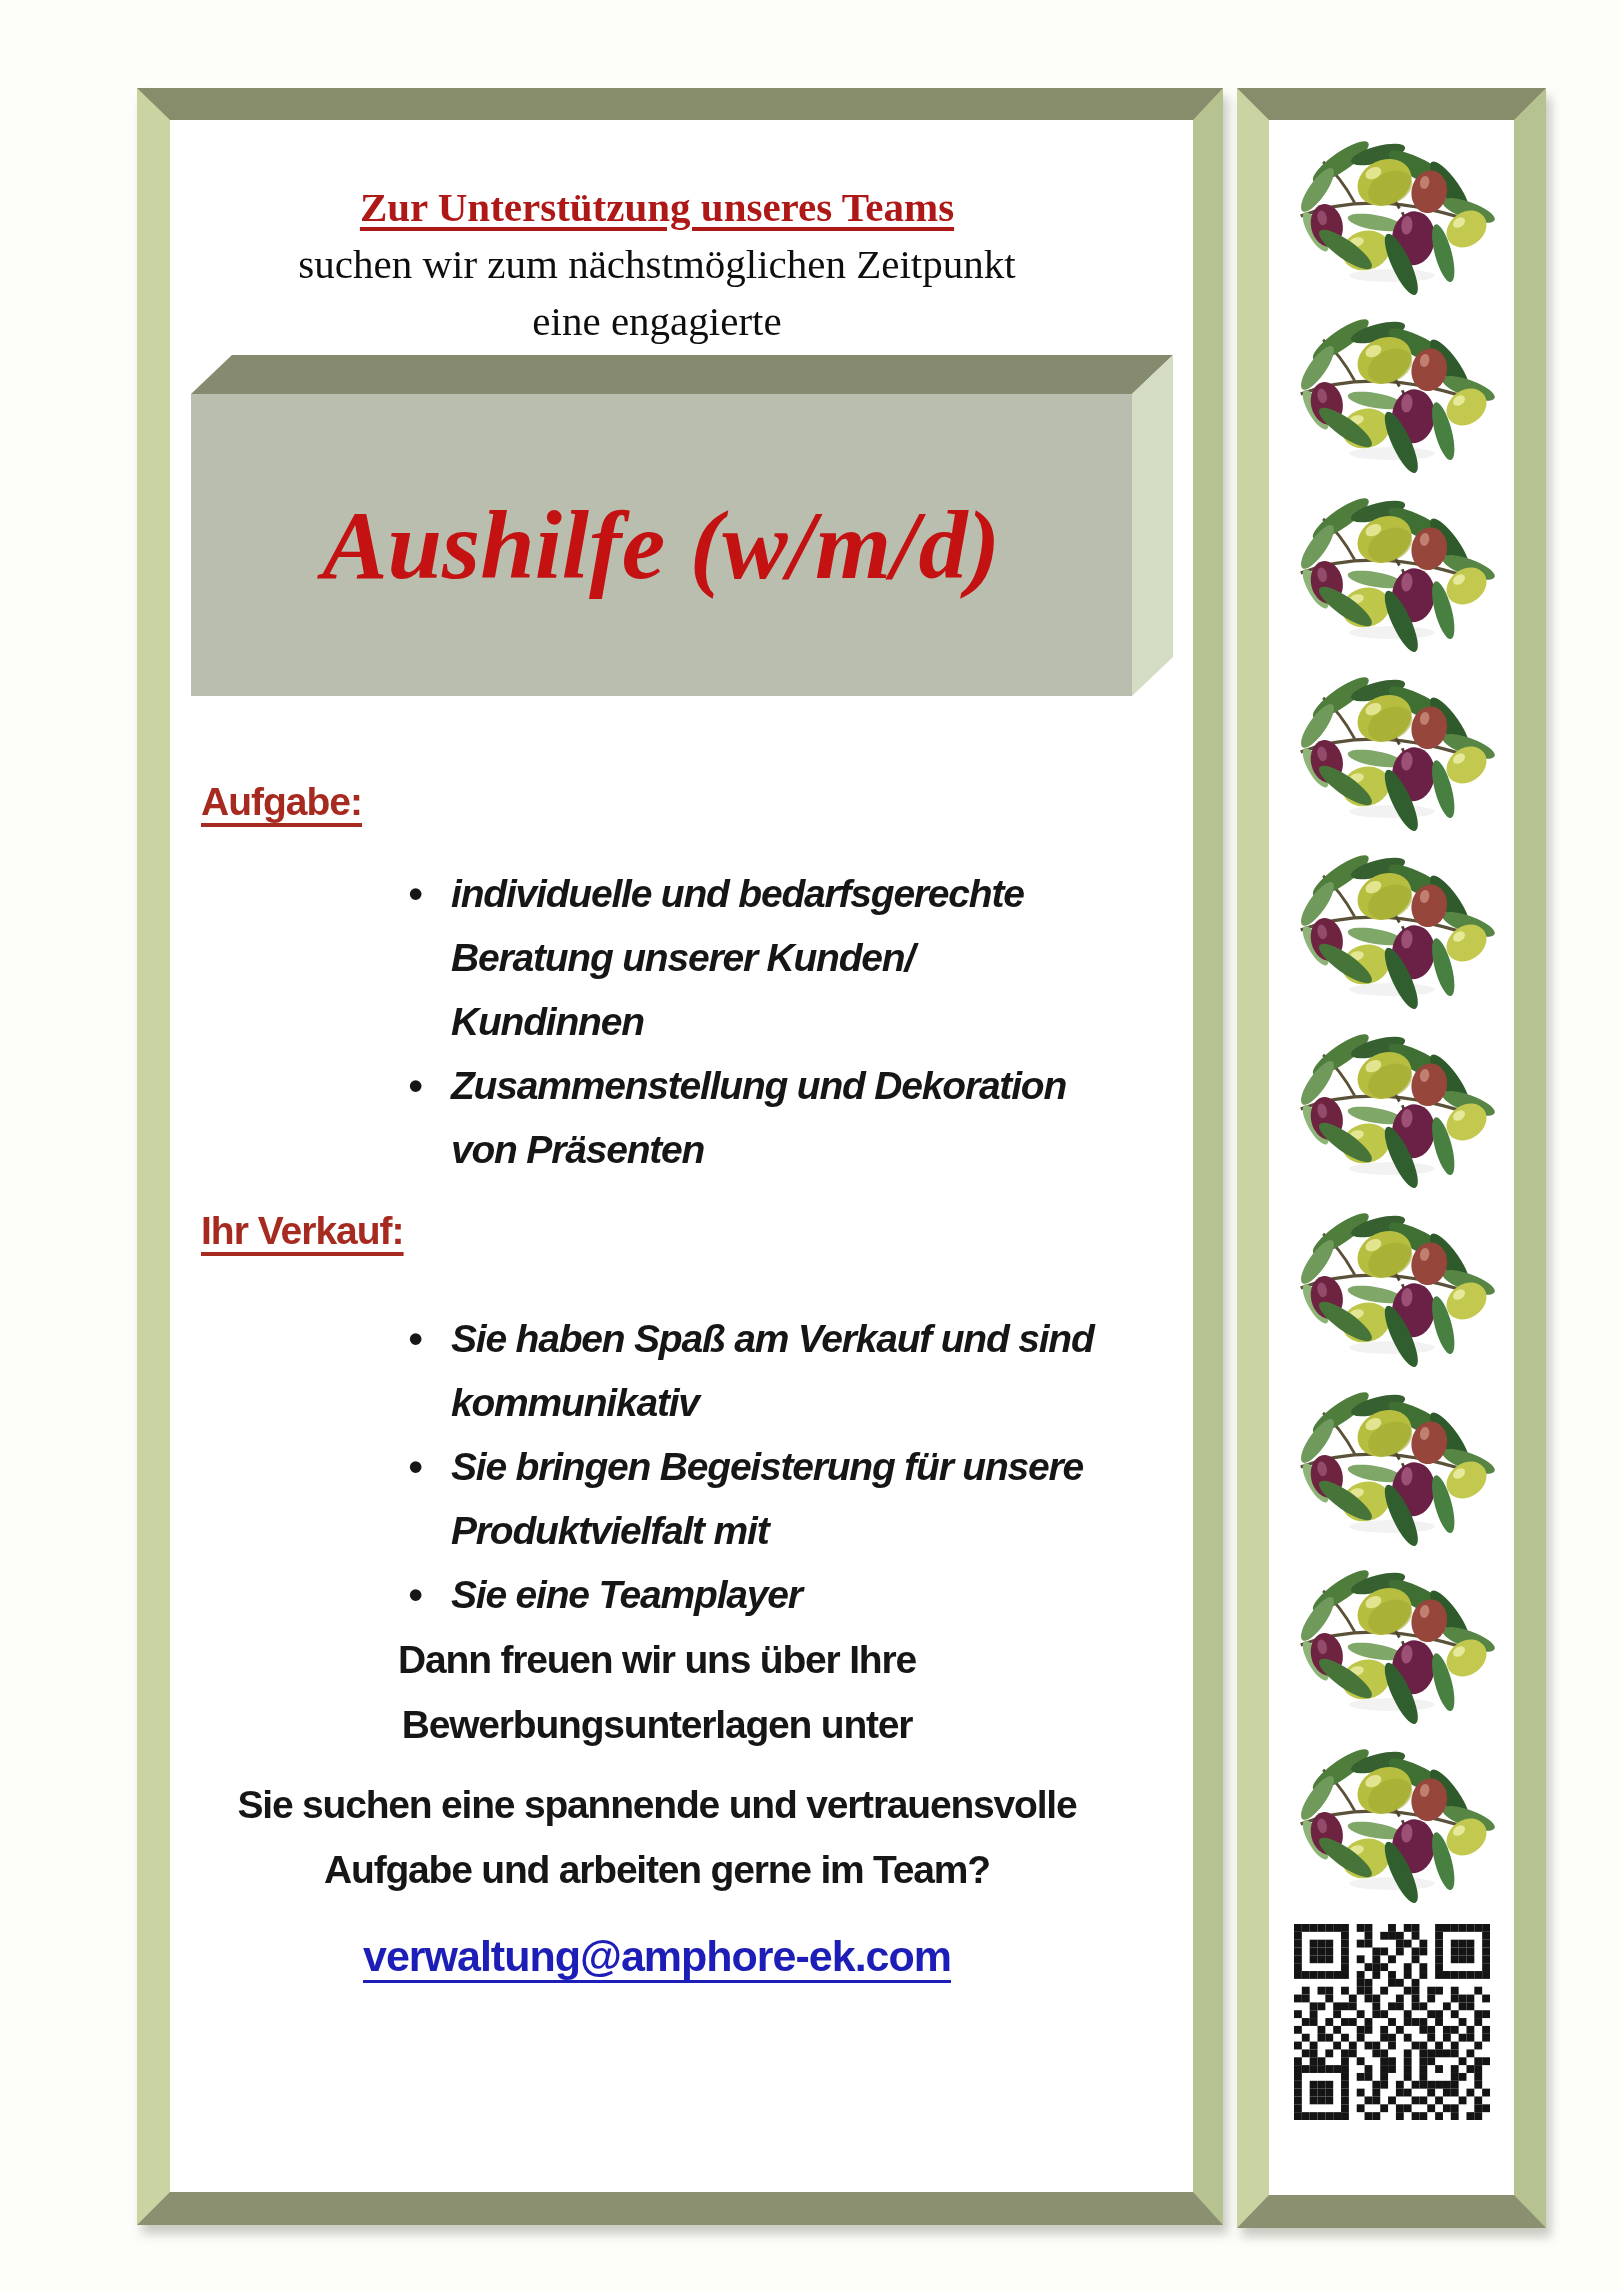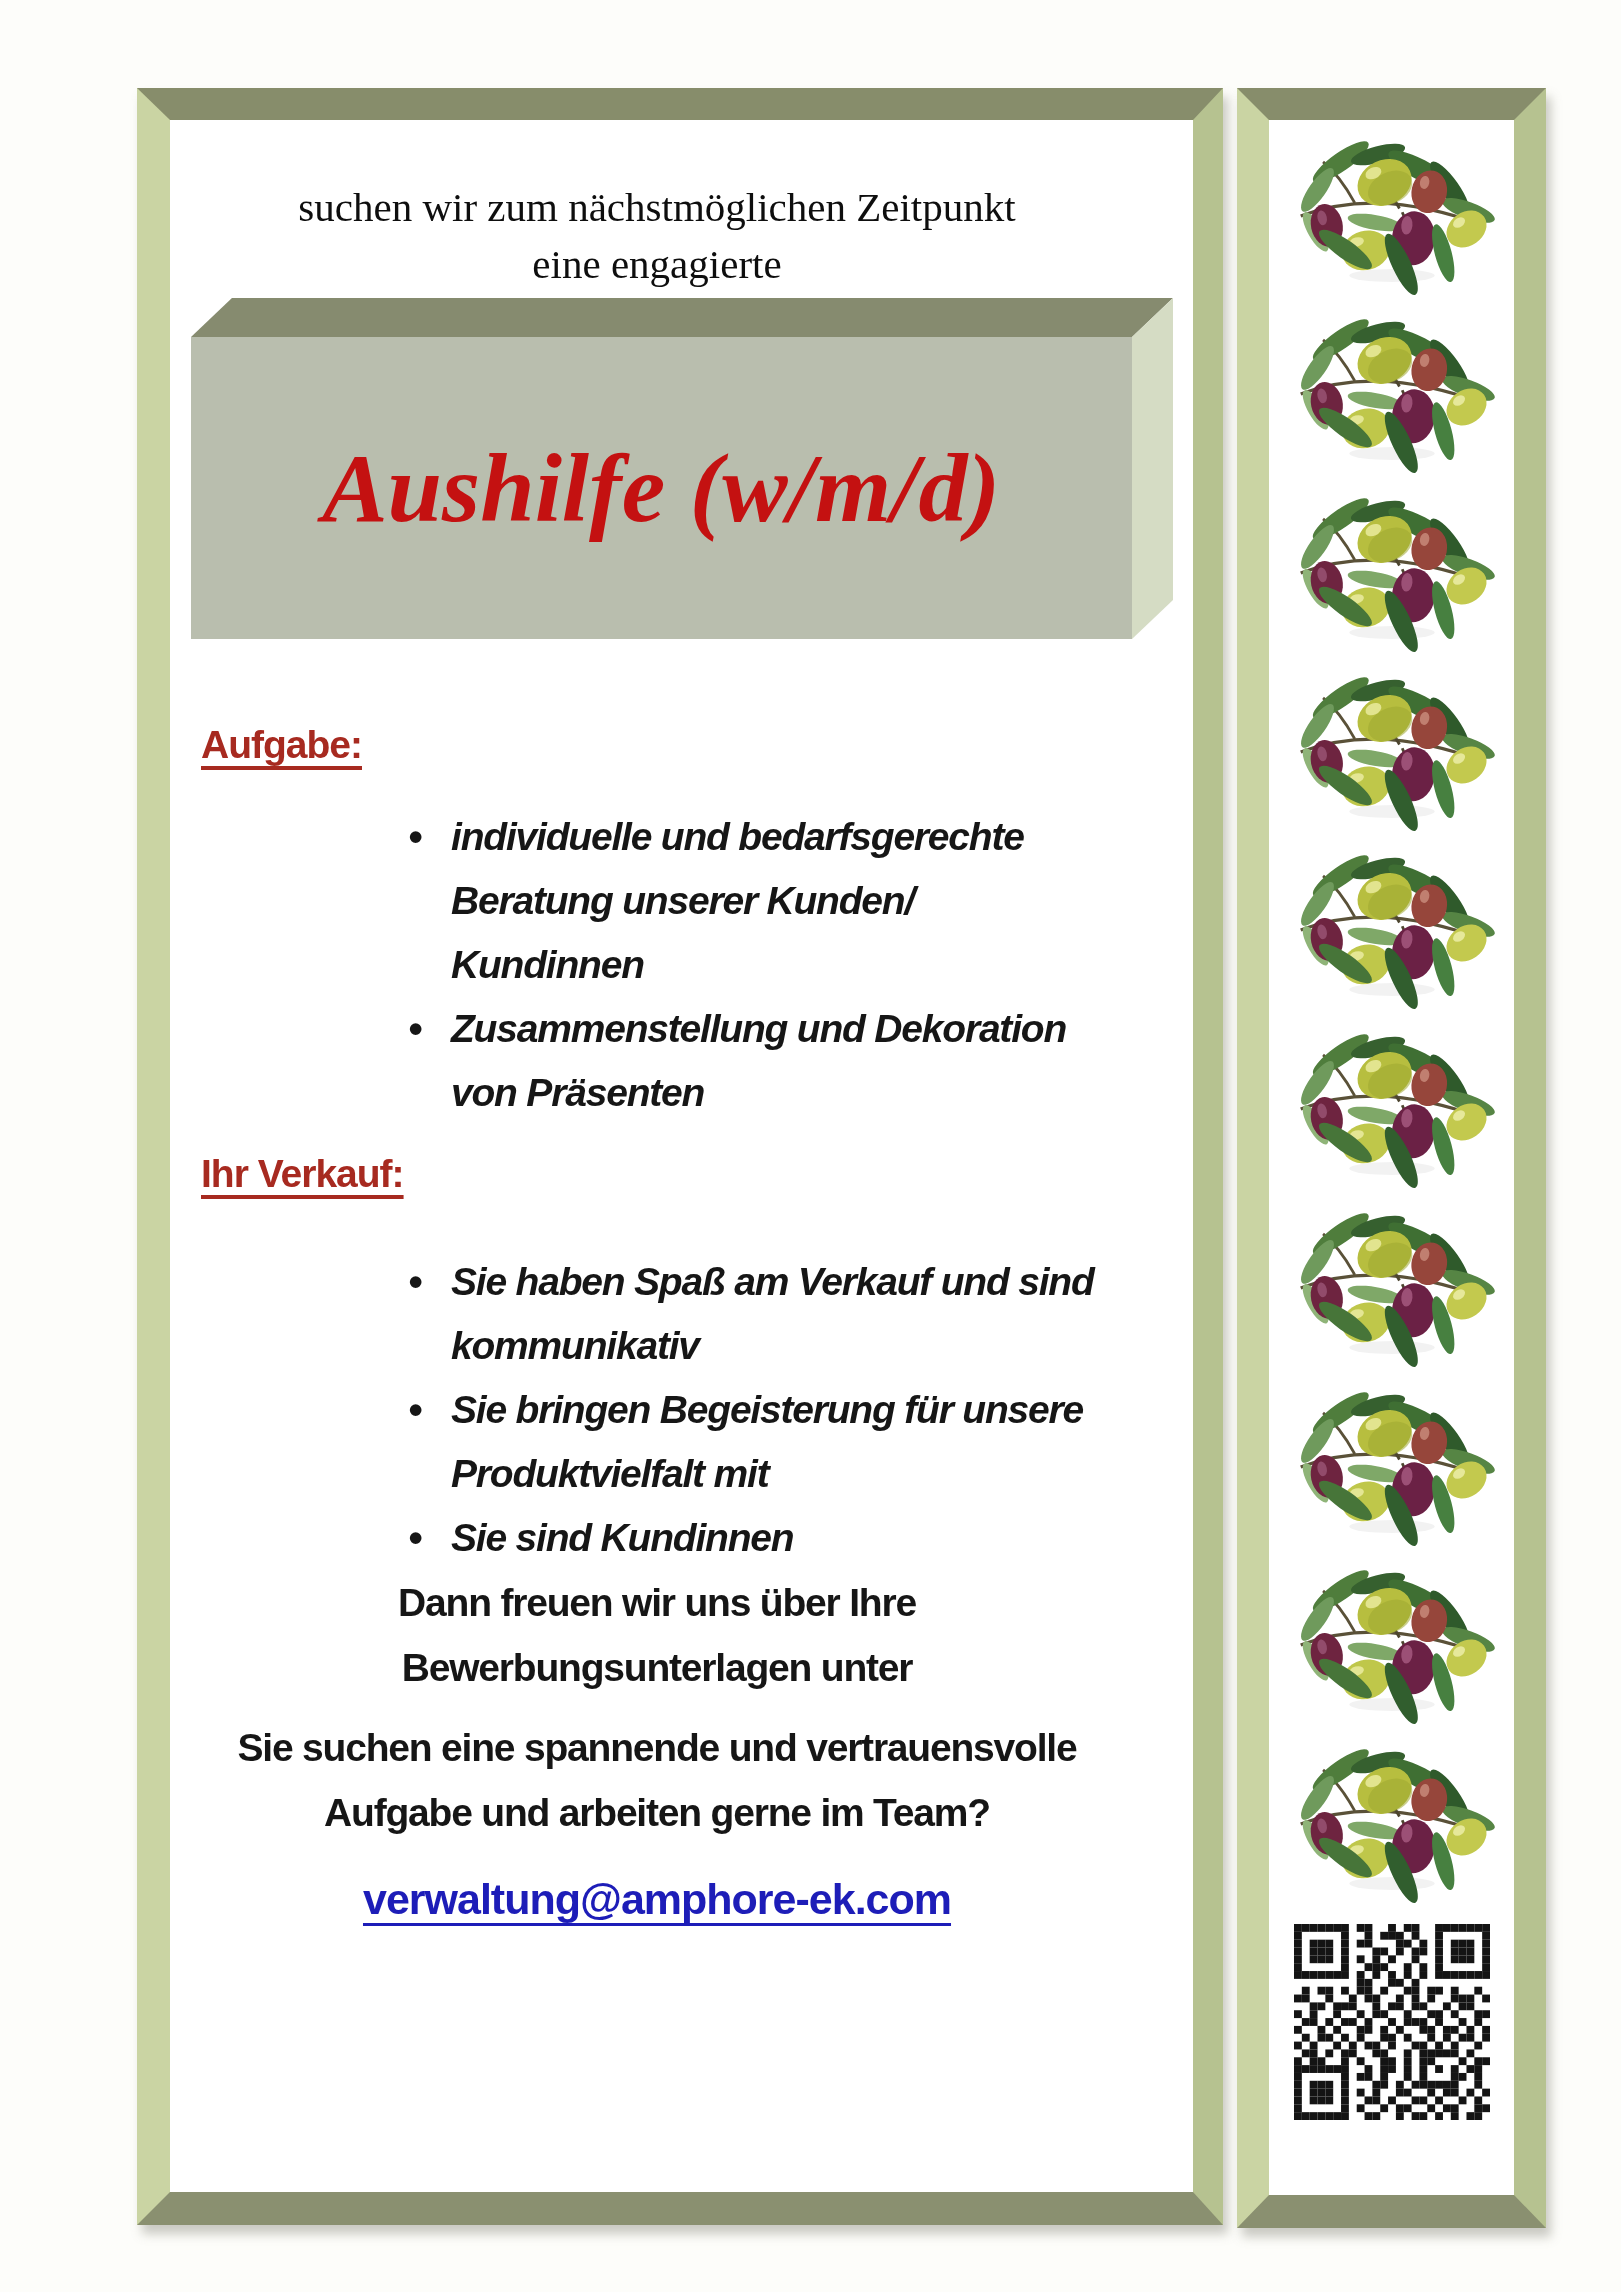--- a/index.html
+++ b/index.html
@@ -107,20 +107,21 @@
     </g>
   </defs>
 </svg>
 
 <div class="page">
 
   <div class="main-panel">
     <div class="panel-content">
 
       <div class="intro">
+        <div class="line1">Zur Unterstützung unseres Teams</div>
         <div>suchen wir zum nächstmöglichen Zeitpunkt</div>
         <div>eine engagierte</div>
       </div>
 
       <div class="box3d">
         <div class="box3d-top"></div>
         <div class="box3d-right"></div>
         <div class="box3d-face">
           <span class="job-title">Aushilfe (w/m/d)</span>
         </div>
@@ -136,21 +137,21 @@
 von Präsenten</li>
       </ul>
 
       <h2 class="section-heading" id="heading-profil">Ihr Verkauf:</h2>
 
       <ul class="bullets" id="bullets-profil">
         <li>Sie haben Spaß am Verkauf und sind
 kommunikativ</li>
         <li>Sie bringen Begeisterung für unsere
 Produktvielfalt mit</li>
-        <li>Sie sind Kundinnen</li>
+        <li>Sie eine Teamplayer</li>
       </ul>
 
       <div class="closing" id="closing-cta">Dann freuen wir uns über Ihre
 Bewerbungsunterlagen unter</div>
 
       <div class="closing" id="closing-question">Sie suchen eine spannende und vertrauensvolle
 Aufgabe und arbeiten gerne im Team?</div>
 
       <div class="email-row">
         <a class="email-link">verwaltung@amphore-ek.com</a>

